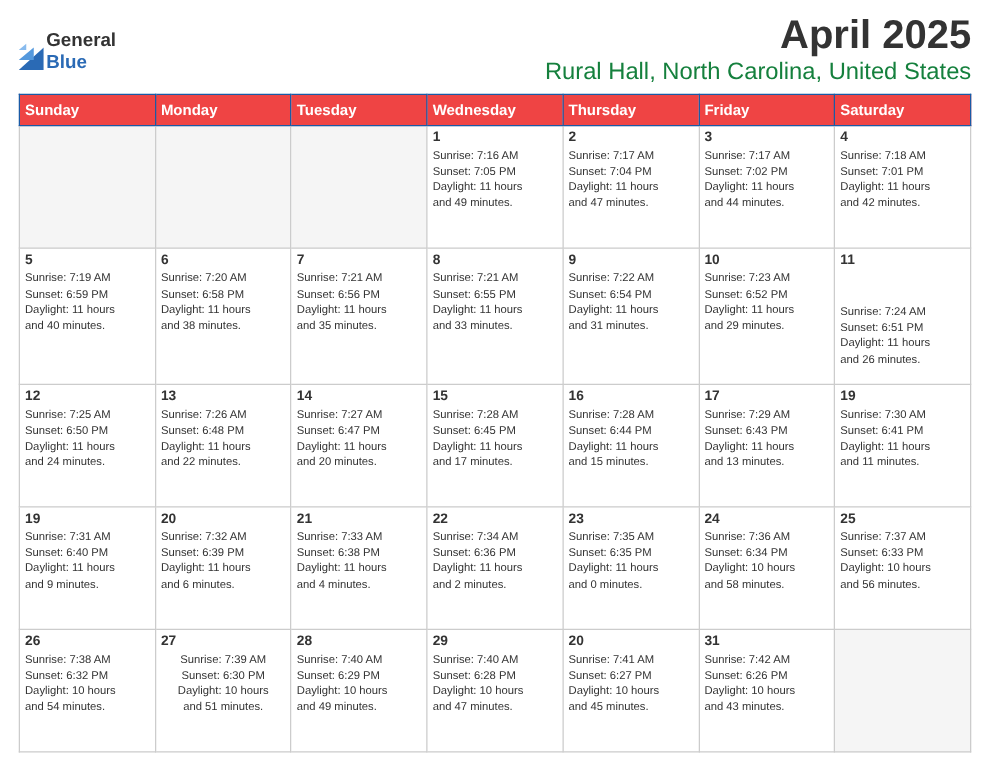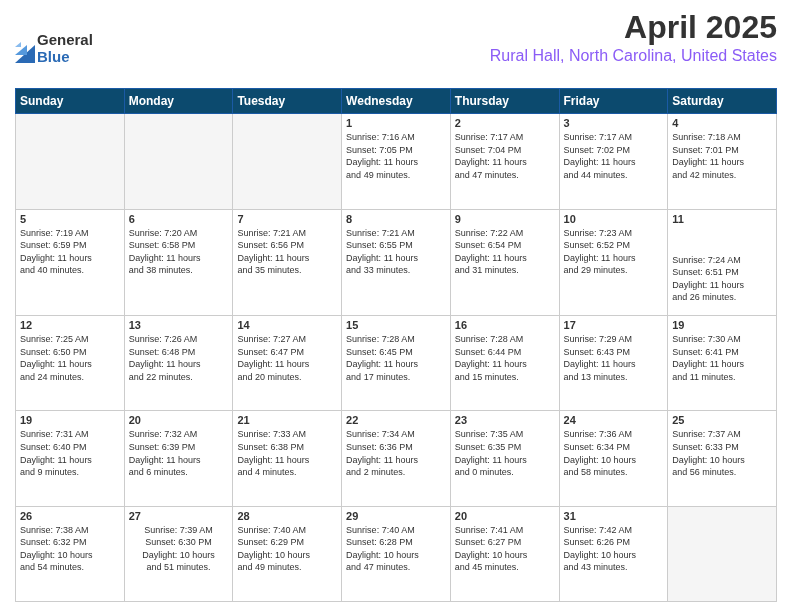--- a/index.html
+++ b/index.html
@@ -12,23 +12,23 @@
     }
     .page {
       width: 792px;
       height: 612px;
       padding: 10px 15px;
       display: flex;
       flex-direction: column;
     }
     .header {
       display: flex;
-      align-items: flex-end;
+      align-items: center;
       justify-content: space-between;
-      margin-bottom: 23px;
+      margin-bottom: 6px;
     }
     .logo {
       display: flex;
       align-items: center;
       margin-top: 4px;
     }
     .logo-text {
       display: flex;
       flex-direction: column;
       line-height: 1.1;
@@ -51,33 +51,33 @@
     .title-block {
       text-align: right;
     }
     .month-title {
       font-size: 32px;
       font-weight: bold;
       color: #333;
       line-height: 1.1;
     }
     .location {
-      font-size: 16px;
-      color: #8b5cf6;
+      font-size: 19px;
+      color: #15803d;
       margin-top: 2px;
     }
     .calendar {
       flex: 1;
       border: 1px solid #ccc;
       border-collapse: collapse;
       width: 100%;
       table-layout: fixed;
     }
     .calendar th {
-      background-color: #0c4a6e;
+      background-color: #ef4444;
       color: #fff;
       font-size: 12px;
       font-weight: bold;
       padding: 5px 4px;
       text-align: left;
       border: 1px solid #1a5aa5;
     }
     .calendar td {
       border: 1px solid #ccc;
       vertical-align: top;

